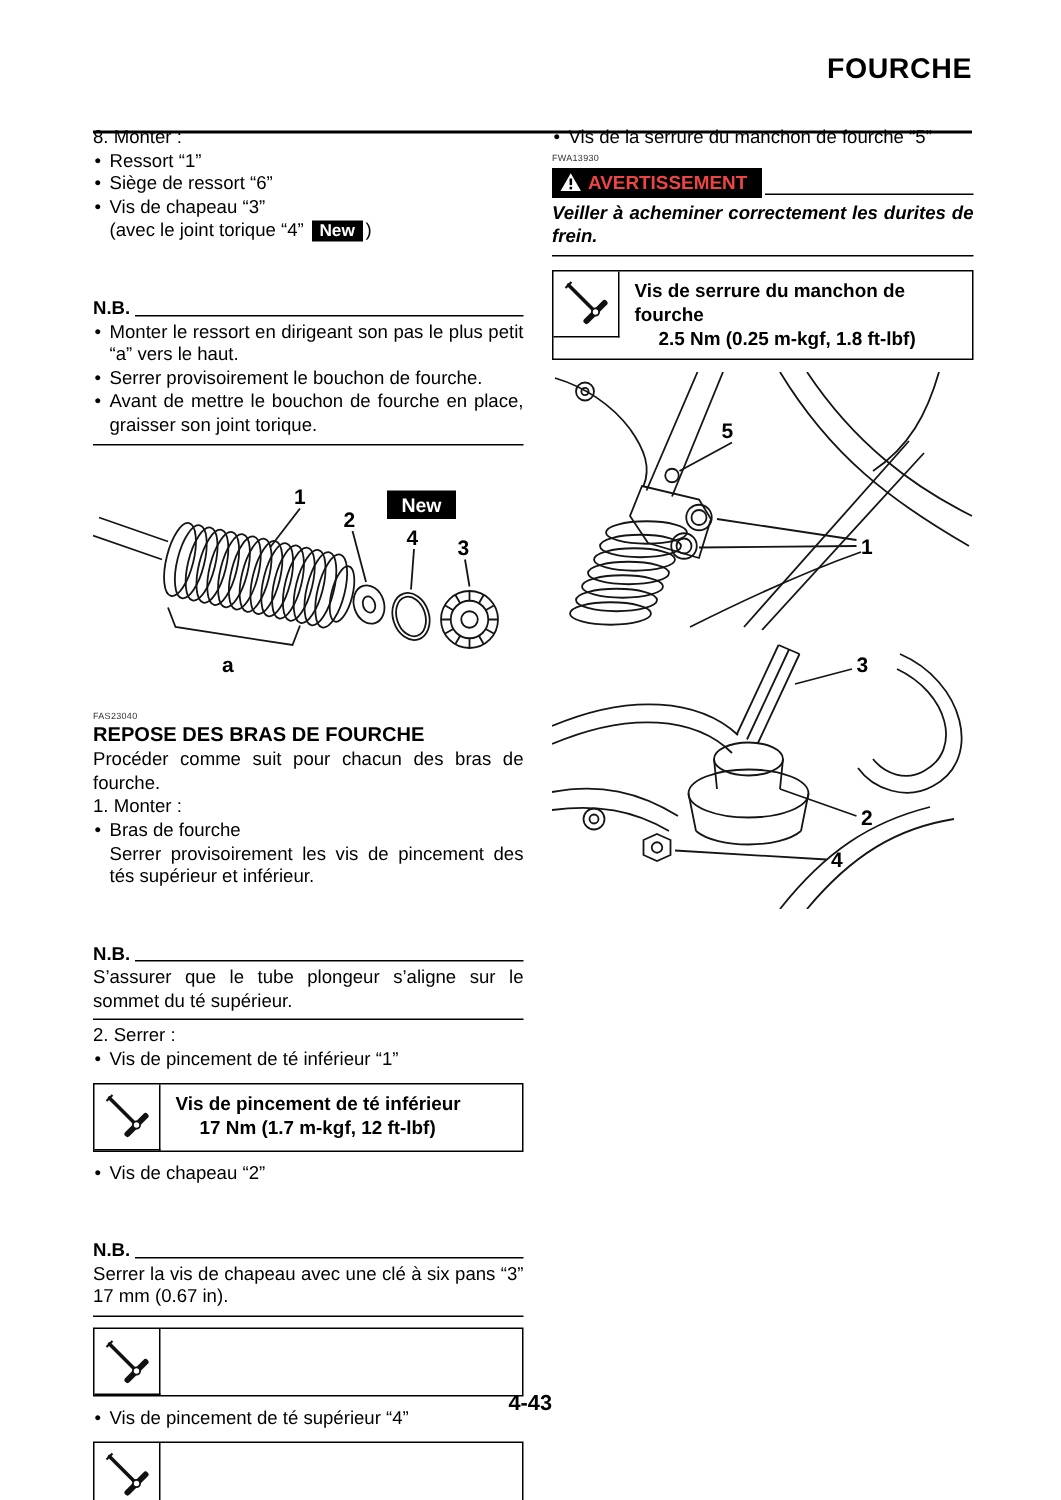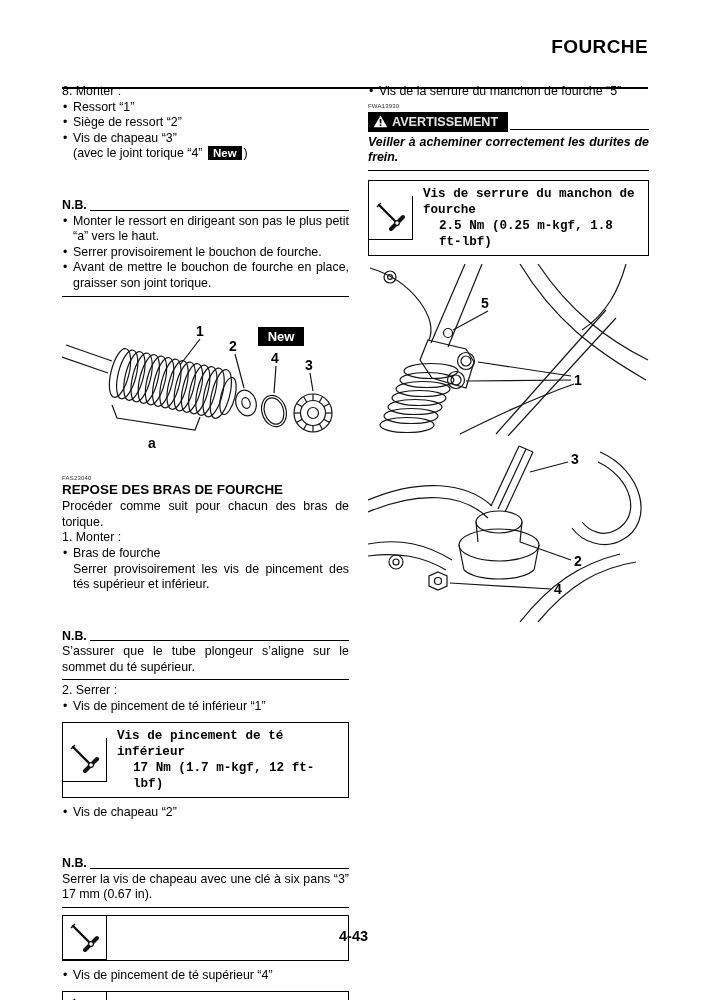--- a/index.html
+++ b/index.html
@@ -22,27 +22,27 @@
   .nb-block{margin-top:4px;}
   .nb-head{display:flex;font-weight:bold;margin-top:36px;}
   .nb-head::after{content:"";flex:1;border-bottom:1.8px solid #000;margin-left:3px;margin-bottom:3px;}
   .rule{border-top:1.9px solid #000;margin-top:4px;}
 
   .new-badge{display:inline-block;background:#000;color:#fff;font-weight:bold;font-size:11.5px;line-height:14px;padding:0 5px;margin:0 2px;}
 
   .code{font-size:6px;line-height:8px;color:#333;letter-spacing:.2px;margin-top:13px;text-align:left;}
   .sec-title{font-size:13.4px;font-weight:bold;margin:0 0 2px 0;text-align:left;}
 
-  .torque-box{border:1.9px solid #000;display:flex;align-items:center;margin:7px 0;background:#fff;font-family:Liberation Mono, monospace;}
+  .torque-box{border:1.9px solid #000;display:flex;align-items:flex-start;margin:7px 0;background:#fff;}
   .t-icon{flex:0 0 44px;width:44px;height:44px;box-sizing:border-box;border-right:1.9px solid #000;border-bottom:1.9px solid #000;display:flex;align-items:center;justify-content:center;}
   .t-body{flex:1;padding:5px 6px 5px 10px;font-weight:bold;font-size:12.6px;line-height:16px;text-align:left;}
   .t-val{padding-left:16px;}
 
   .warn-row{display:flex;margin-top:2px;}
-  .warn-badge{background:#000;color:#e5e5e5;font-weight:bold;font-size:12.6px;line-height:18px;padding:1px 10px 1px 5px;display:flex;align-items:center;gap:4px;}
+  .warn-badge{background:#000;color:#ef4444;font-weight:bold;font-size:12.6px;line-height:18px;padding:1px 10px 1px 5px;display:flex;align-items:center;gap:4px;}
   .warn-rule{flex:1;align-self:flex-end;border-top:1.5px solid #000;margin-bottom:2px;margin-left:2px;}
   .warn-text{font-weight:bold;margin-top:3px;font-style:italic;}
 
   .fig{display:block;margin:0;}
   .fig path,.fig line,.fig ellipse,.fig circle,.fig polygon,.fig polyline{fill:none;stroke:#151515;stroke-width:1.2;}
   .fig text{font-family:"Liberation Sans",sans-serif;font-weight:bold;font-size:14px;fill:#000;stroke:none;}
   .fig .badge-rect{fill:#000;stroke:none;}
   .fig .badge-text{fill:#fff;font-size:13px;}
 
   .page-number{position:absolute;top:928px;left:0;right:0;text-align:center;font-size:14.5px;font-weight:bold;}
@@ -53,21 +53,21 @@
 <div class="page">
 
   <div class="header-title">FOURCHE</div>
   <div class="header-rule"></div>
 
   <div class="col col-left">
 
     <p>8. Monter :</p>
     <ul class="bullets">
       <li>Ressort “1”</li>
-      <li>Siège de ressort “2”</li>
+      <li>Siège de ressort “6”</li>
       <li>Vis de chapeau “3”</li>
     </ul>
     <div class="indent1"><span>(avec le joint torique “4”</span> <span class="new-badge">New</span><span>)</span></div>
 
     <div class="nb-block">
       <div class="nb-head">N.B.</div>
       <ul class="bullets">
         <li>Monter le ressort en dirigeant son pas le plus petit “a” vers le haut.</li>
         <li>Serrer provisoirement le bouchon de fourche.</li>
         <li>Avant de mettre le bouchon de fourche en place, graisser son joint torique.</li>
@@ -122,21 +122,21 @@
       <line x1="238.5" y1="92" x2="232" y2="92"></line>
         <line x1="240.2" y1="98.3" x2="234.5" y2="101.5"></line>
       <line x1="244.8" y1="102.8" x2="241.5" y2="108.5"></line>
         <line x1="251" y1="104.5" x2="251" y2="111"></line>
       <line x1="257.3" y1="102.8" x2="260.5" y2="108.5"></line>
         <line x1="261.8" y1="98.3" x2="267.5" y2="101.5"></line>
     </svg>
 
     <div class="code">FAS23040</div>
     <h2 class="sec-title">REPOSE DES BRAS DE FOURCHE</h2>
-    <p>Procéder comme suit pour chacun des bras de torique.</p>
+    <p>Procéder comme suit pour chacun des bras de fourche.</p>
     <p>1. Monter :</p>
     <ul class="bullets">
       <li>Bras de fourche</li>
     </ul>
     <p class="indent1">Serrer provisoirement les vis de pincement des tés supérieur et inférieur.</p>
 
     <div class="nb-block">
       <div class="nb-head">N.B.</div>
       <p>S’assurer que le tube plongeur s’aligne sur le sommet du té supérieur.</p>
       <div class="rule"></div>

